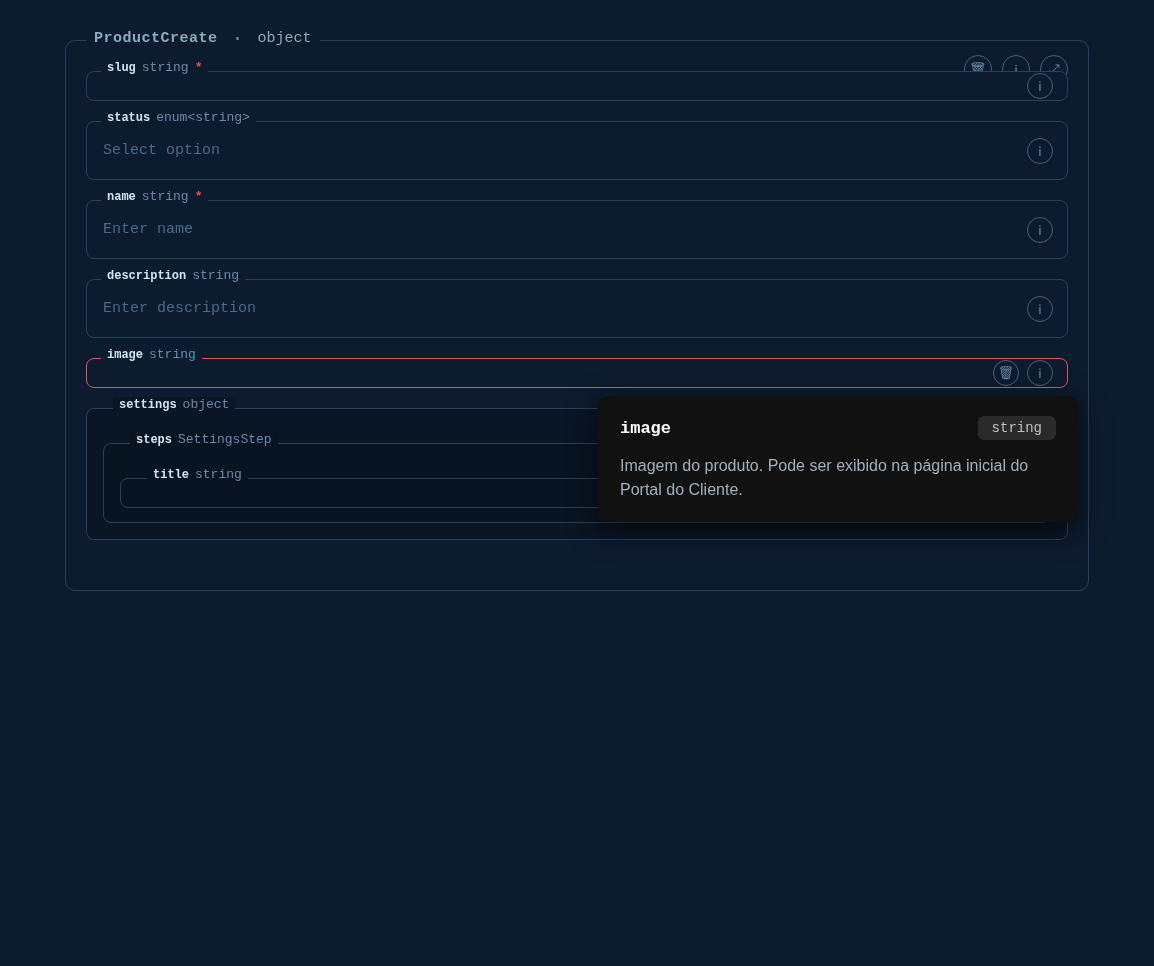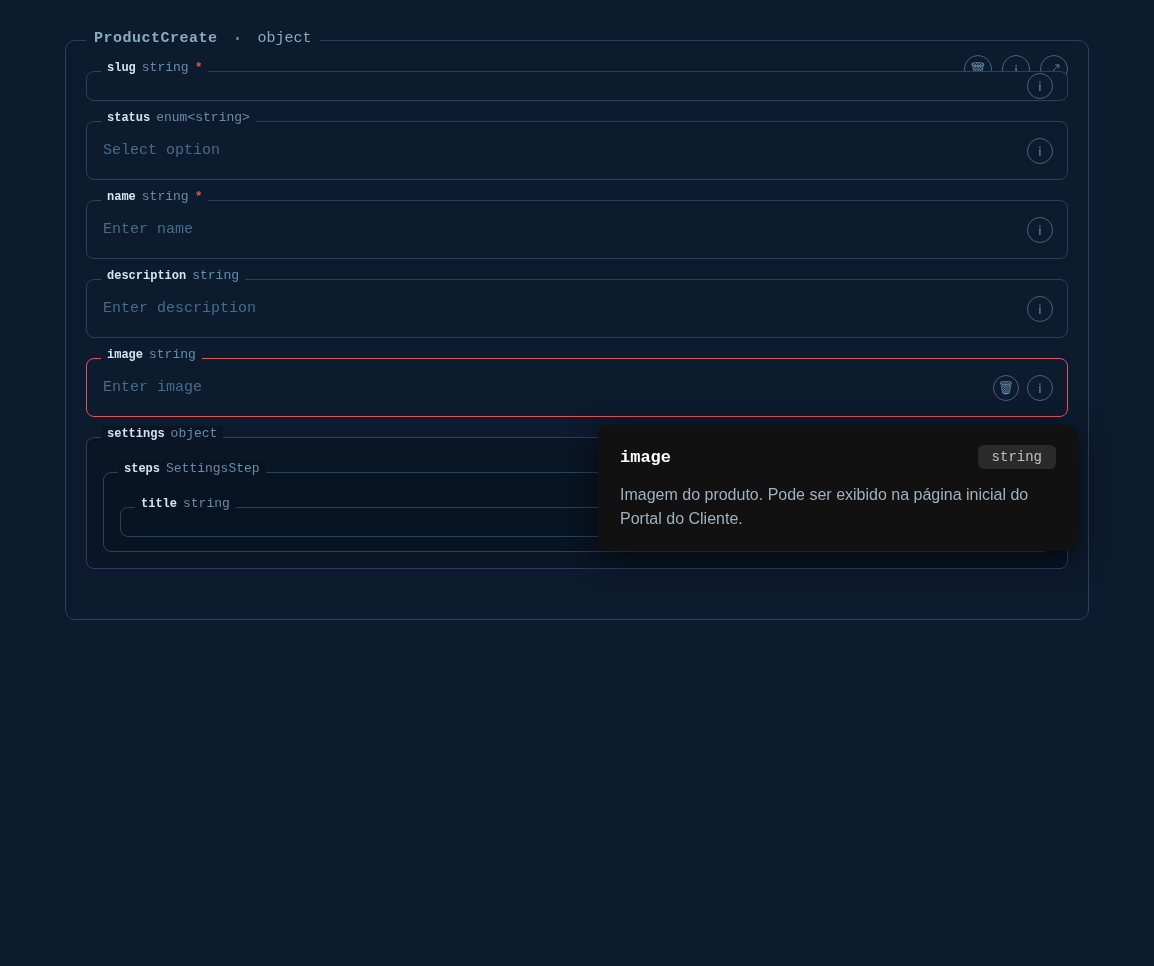--- a/index.html
+++ b/index.html
@@ -164,20 +164,21 @@
     .nested-container {
       border: 1px solid #2a4060;
       border-radius: 8px;
       padding: 20px 16px 16px 16px;
       position: relative;
       background: #0a1525;
     }
 
     .nested-container .field-label-row {
       background: #0a1525;
+      margin-left: 12px;
     }
 
     .nested-inner {
       border: 1px solid #2a4060;
       border-radius: 8px;
       padding: 20px 16px 14px 16px;
       position: relative;
       background: #091422;
       margin-top: 14px;
     }
@@ -312,21 +313,20 @@
       <div class="field-info-icon">ℹ</div>
     </div>
   </div>
 
   <div class="field-group" style="position:relative;border-radius:6px;">
     <div class="field-box highlighted">
       <div class="field-label-row">
         <span class="field-label-name">image</span>
         <span class="field-label-type">string</span>
       </div>
-      <div class="field-input-placeholder">Enter image</div>
       <div class="field-delete-icon">🗑</div>
       <div class="field-info-icon">ℹ</div>
     </div>
 
     <div class="tooltip-popup">
       <div class="tooltip-header">
         <span class="tooltip-field-name">image</span>
         <span class="tooltip-type-badge">string</span>
       </div>
       <div class="tooltip-description">Imagem do produto. Pode ser exibido na página inicial do Portal do Cliente.</div>

